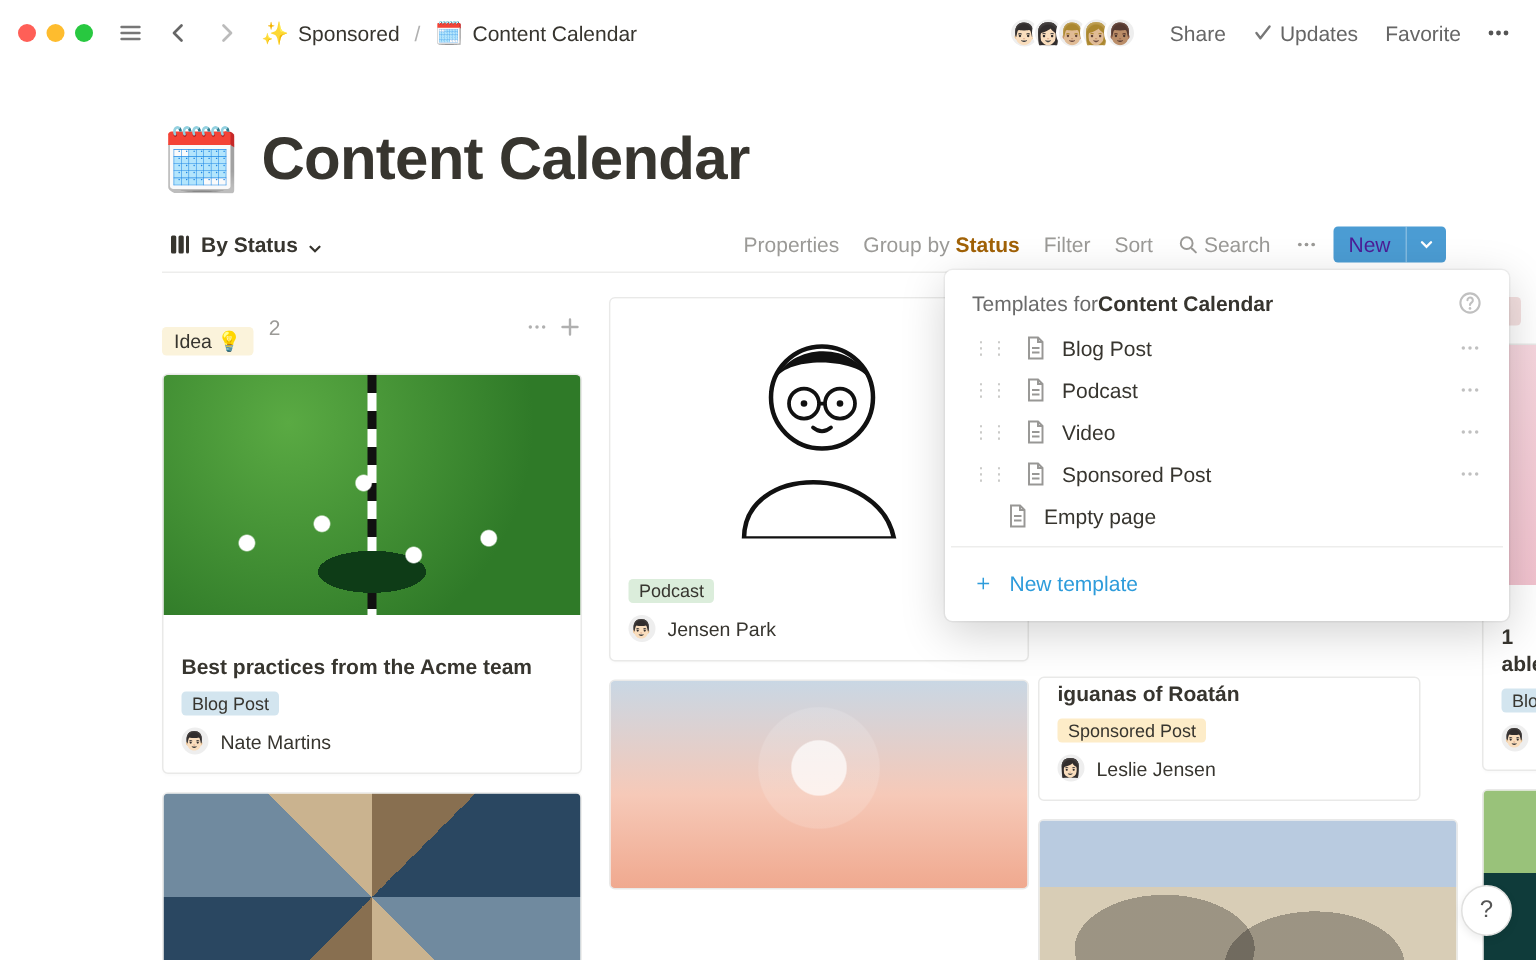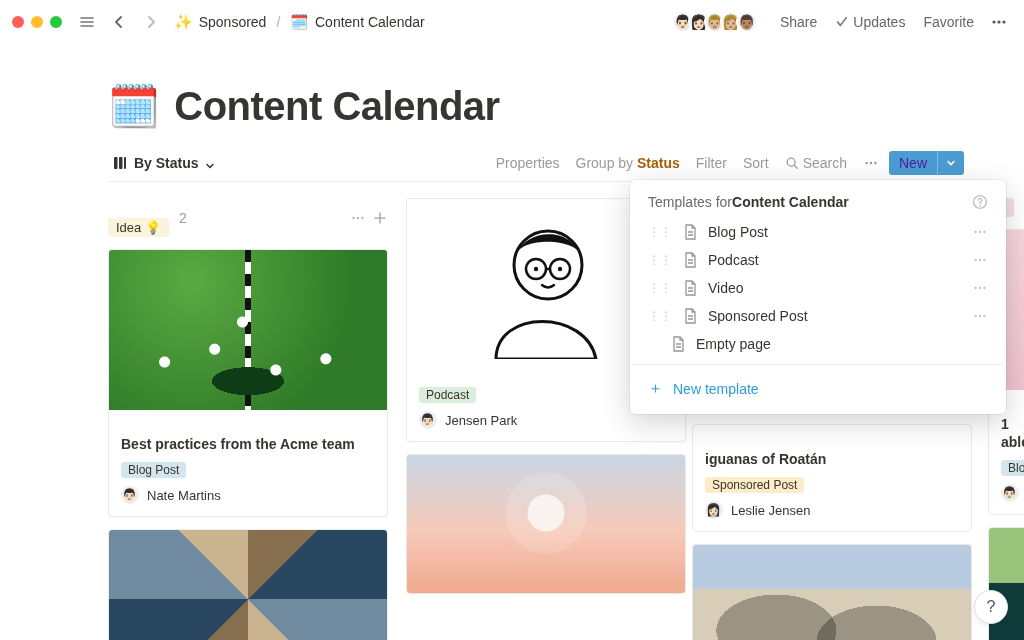--- a/index.html
+++ b/index.html
@@ -70,21 +70,21 @@
     .pop-row { display:flex; align-items:center; gap:10px; padding:6px 14px; font-size:14px; cursor:pointer; border-radius:3px; }
     .drag { color:#c8c8c6; font-size:12px; cursor:grab; }
     .doc-ico { color:#989795; }
     .pop-row .dots { margin-left:auto; color:#c0c0c0; }
     .pop-divider { height:1px; background:#ededec; margin:6px 0; }
     .pop-new { color:#2e9cdb; display:flex; align-items:center; gap:10px; padding:8px 14px; font-size:14px; cursor:pointer;}
     .pop-new .plus { font-size:15px; font-weight:400; }
     
     .help-bubble { position:absolute; bottom:16px; right:16px; width:34px; height:34px; border-radius:50%; background:#fff; border:1px solid #e0e0df; display:flex; align-items:center; justify-content:center; font-size:16px; color:#555; box-shadow:0 2px 6px rgba(0,0,0,0.08); cursor:pointer;}
     
-    .partial-card { border:1px solid #e9e9e8; border-radius:4px; padding:26px 12px 12px; background:#fff; width:280px;}
+    .partial-card { border:1px solid #e9e9e8; border-radius:4px; padding:2px 12px 12px; background:#fff; width:255px;margin-top:27px;}
     .col3 { position:absolute; left:692px; top: 424px; width:280px; }
     .col4 { position:absolute; left:988px; top: 198px; width:280px; }
     .col4 .tag-pub { font-size:13px; padding:2px 8px; border-radius:3px; background:#f4e0e0; color:#a84a4a; display:inline-block;}
     
     svg { display:block; }
     
     .cv-golf {
       background:
         radial-gradient(circle at 20% 70%, #fff 0 5px, transparent 6px),
         radial-gradient(circle at 38% 62%, #fff 0 5px, transparent 6px),

